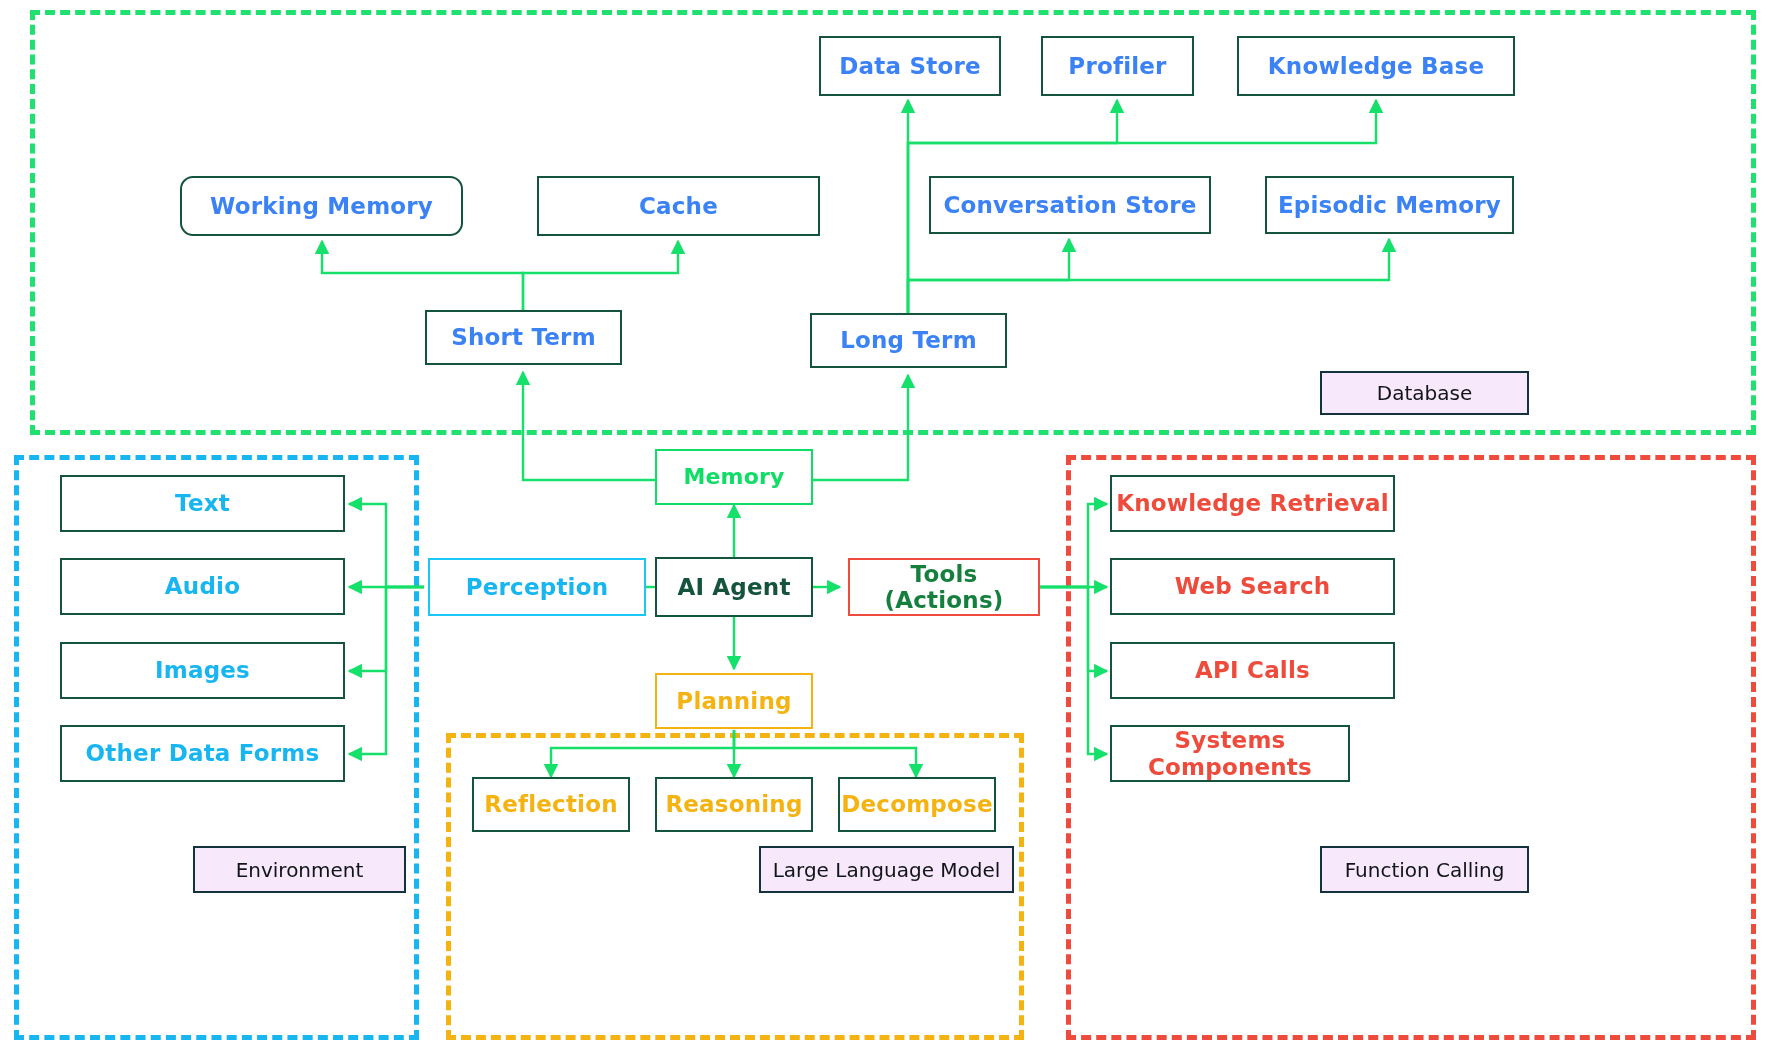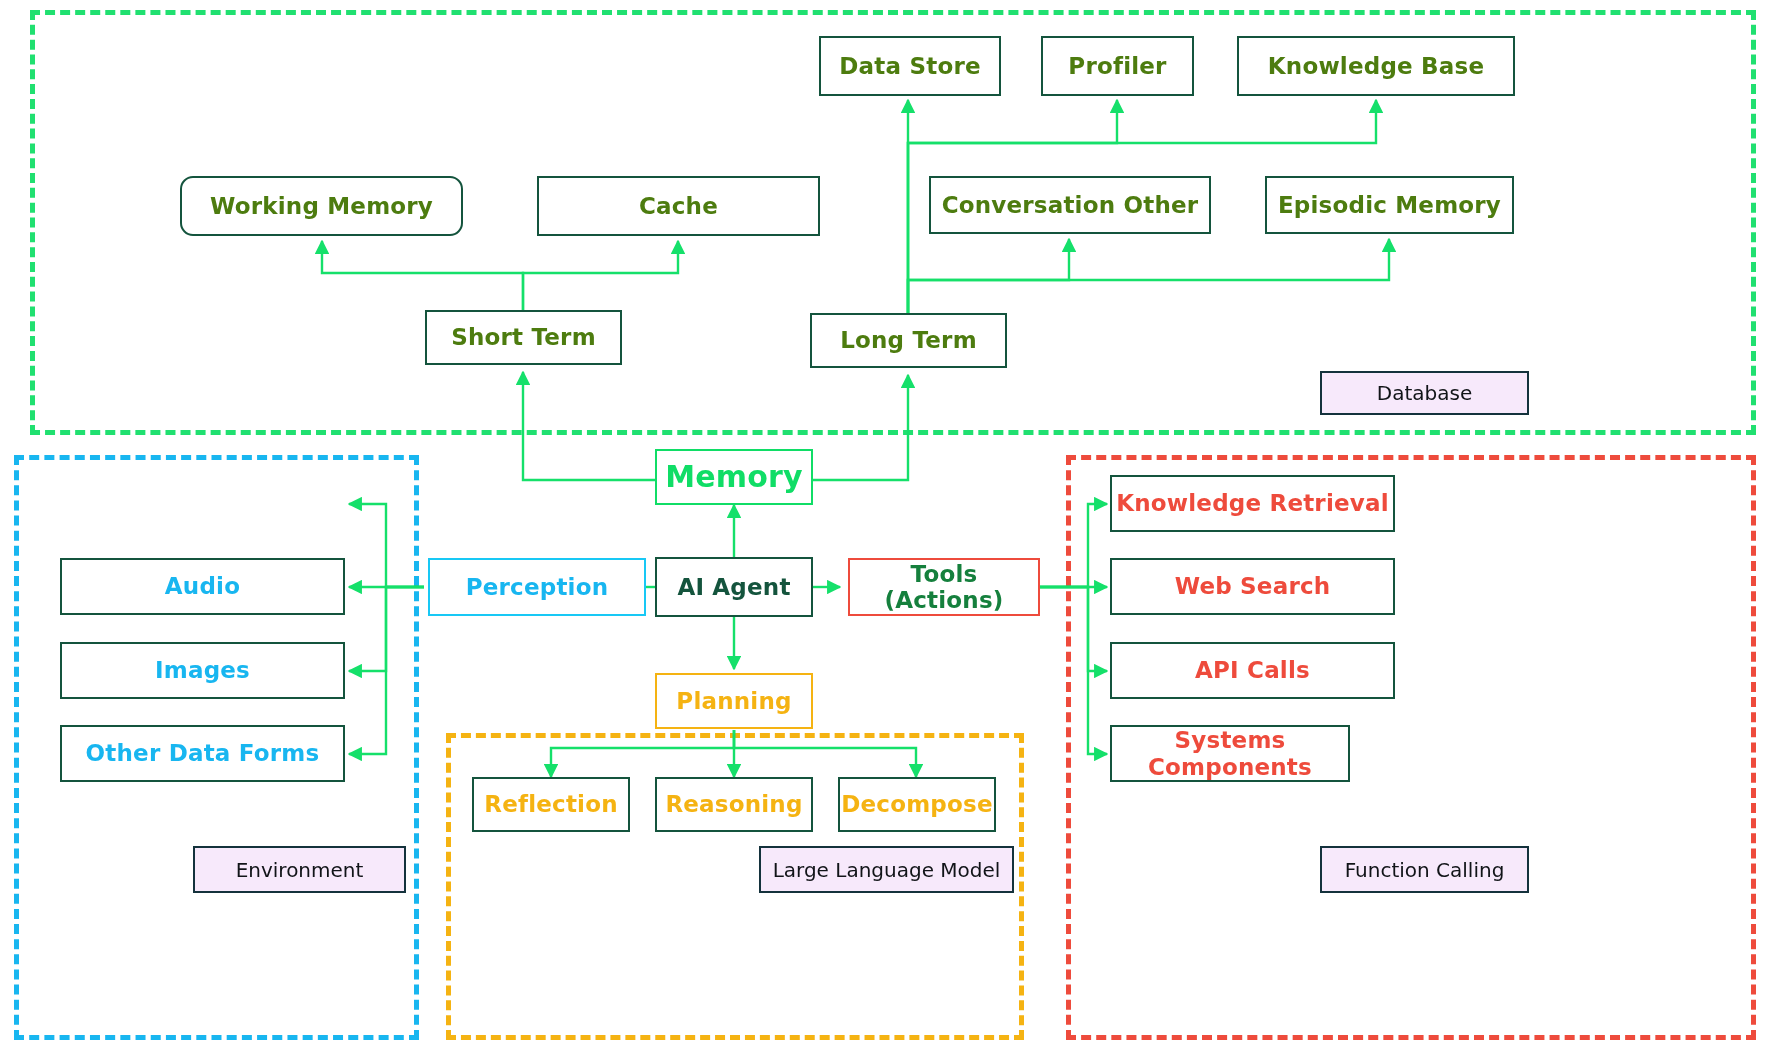--- a/index.html
+++ b/index.html
@@ -20,31 +20,31 @@
   .node{
     position:absolute;box-sizing:border-box;
     display:flex;align-items:center;justify-content:center;
     background:#ffffff;
     font-weight:bold;
     text-align:center;
     line-height:1.15;
     letter-spacing:.2px;
     z-index:6;
   }
-  .node.green-b{border:2.5px solid #14543d;color:#4d7c0f;}
+  .node.green-b{border:2.5px solid #14543d;color:#3b82f6;}
   .node.greenline{border:2.5px solid #10dd66;color:#10dd66;}
   .node.cyan-t{border:2.5px solid #14543d;color:#18b6f0;}
   .node.cyan-b{border:2.5px solid #18c8f5;color:#18b6f0;}
   .node.red-t{border:2.5px solid #14543d;color:#ee4b3c;}
   .node.red-b{border:2.5px solid #ee4b3c;color:#15803d;}
   .node.amber-t{border:2.5px solid #14543d;color:#f5b312;}
   .node.amber-b{border:2.5px solid #f5b312;color:#f5b312;}
   .node.dark-t{border:2.5px solid #14543d;color:#14543d;}
 
-  .fs22{font-size:30px;}
+  .fs22{font-size:22px;}
   .fs23{font-size:23px;}
 
   
   .legend{
     position:absolute;box-sizing:border-box;
     background:#f7e9fb;border:2.5px solid #14323c;
     display:flex;align-items:center;justify-content:center;
     font-size:20px;font-weight:normal;color:#111418;
     z-index:7;
   }
@@ -121,21 +121,21 @@
     <span>Knowledge Base</span>
   </div>
 
   <div class="node green-b fs23" style="left:180px;top:176px;width:283px;height:60px;border-radius:13px;">
     <span>Working Memory</span>
   </div>
   <div class="node green-b fs23" style="left:537px;top:176px;width:283px;height:60px;">
     <span>Cache</span>
   </div>
   <div class="node green-b fs23" style="left:929px;top:176px;width:282px;height:58px;">
-    <span>Conversation Other</span>
+    <span>Conversation Store</span>
   </div>
   <div class="node green-b fs23" style="left:1265px;top:176px;width:249px;height:58px;">
     <span>Episodic Memory</span>
   </div>
 
   <div class="node green-b fs23" style="left:425px;top:310px;width:197px;height:55px;">
     <span>Short Term</span>
   </div>
   <div class="node green-b fs23" style="left:810px;top:313px;width:197px;height:55px;">
     <span>Long Term</span>
@@ -154,20 +154,23 @@
   <div class="node cyan-b fs23" style="left:428px;top:558px;width:218px;height:58px;">
     <span>Perception</span>
   </div>
   <div class="node red-b fs23" style="left:848px;top:558px;width:192px;height:58px;">
     <span>Tools (Actions)</span>
   </div>
   <div class="node amber-b fs23" style="left:655px;top:673px;width:158px;height:56px;">
     <span>Planning</span>
   </div>
 
+  <div class="node cyan-t fs23" style="left:60px;top:475px;width:285px;height:57px;">
+    <span>Text</span>
+  </div>
   <div class="node cyan-t fs23" style="left:60px;top:558px;width:285px;height:57px;">
     <span>Audio</span>
   </div>
   <div class="node cyan-t fs23" style="left:60px;top:642px;width:285px;height:57px;">
     <span>Images</span>
   </div>
   <div class="node cyan-t fs23" style="left:60px;top:725px;width:285px;height:57px;">
     <span>Other Data Forms</span>
   </div>
   <div class="legend" style="left:193px;top:846px;width:213px;height:47px;">

